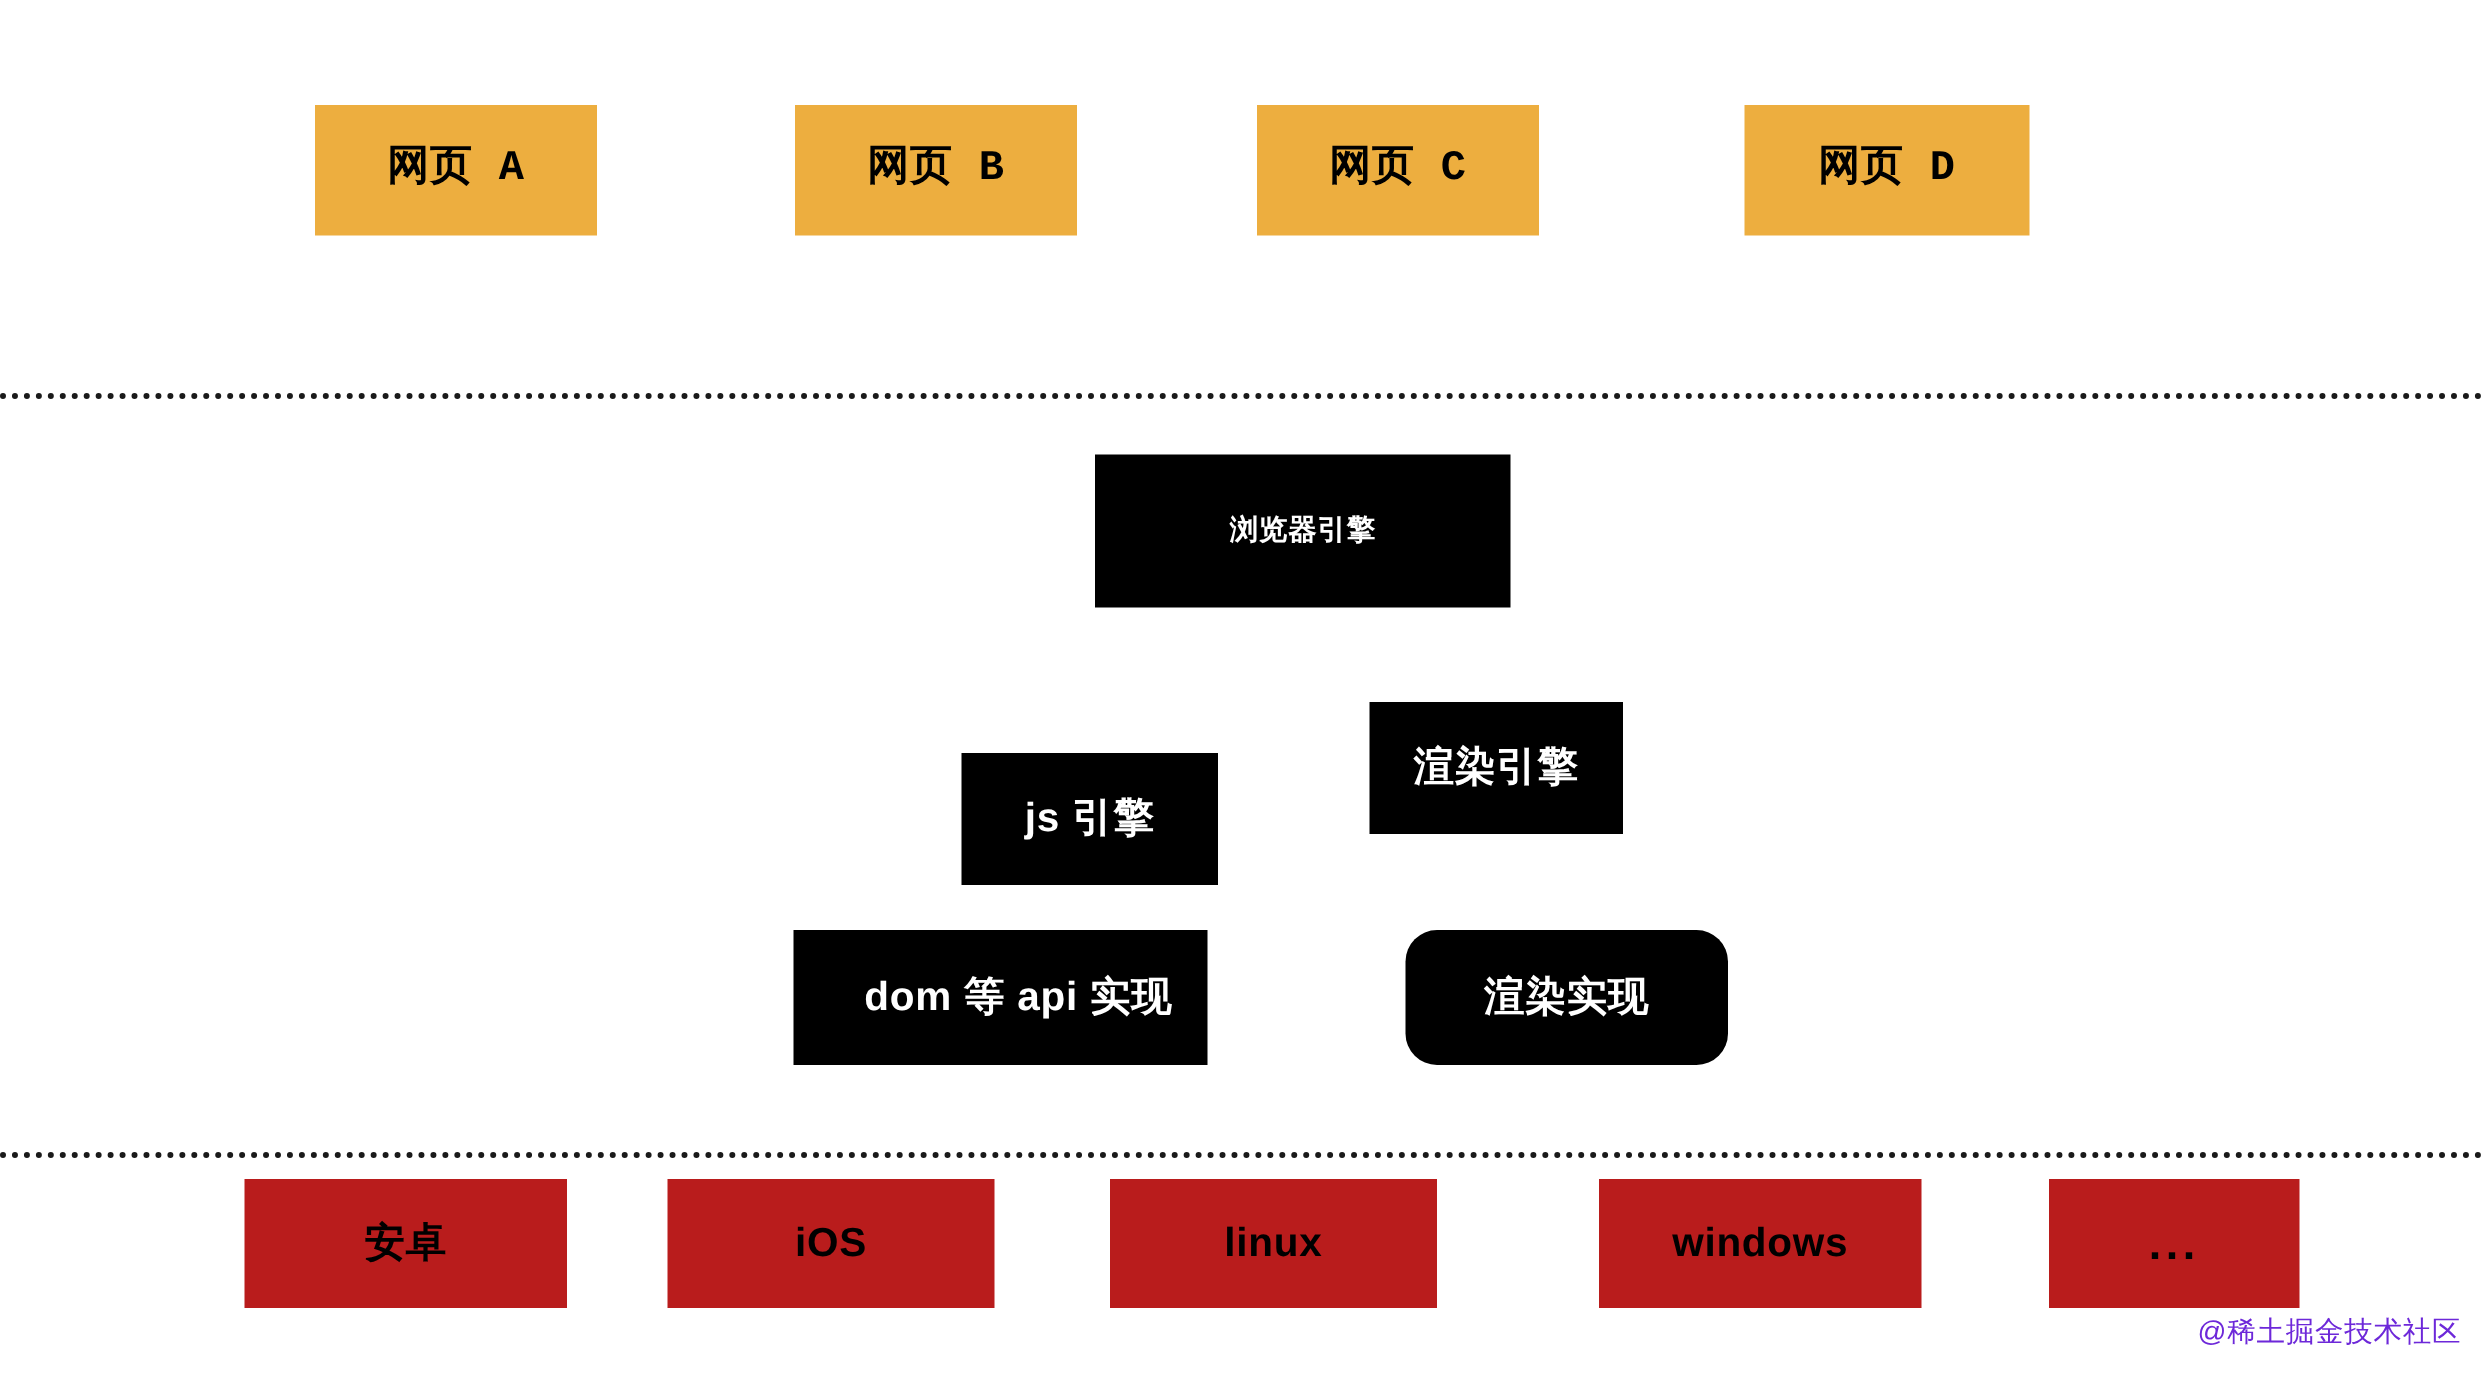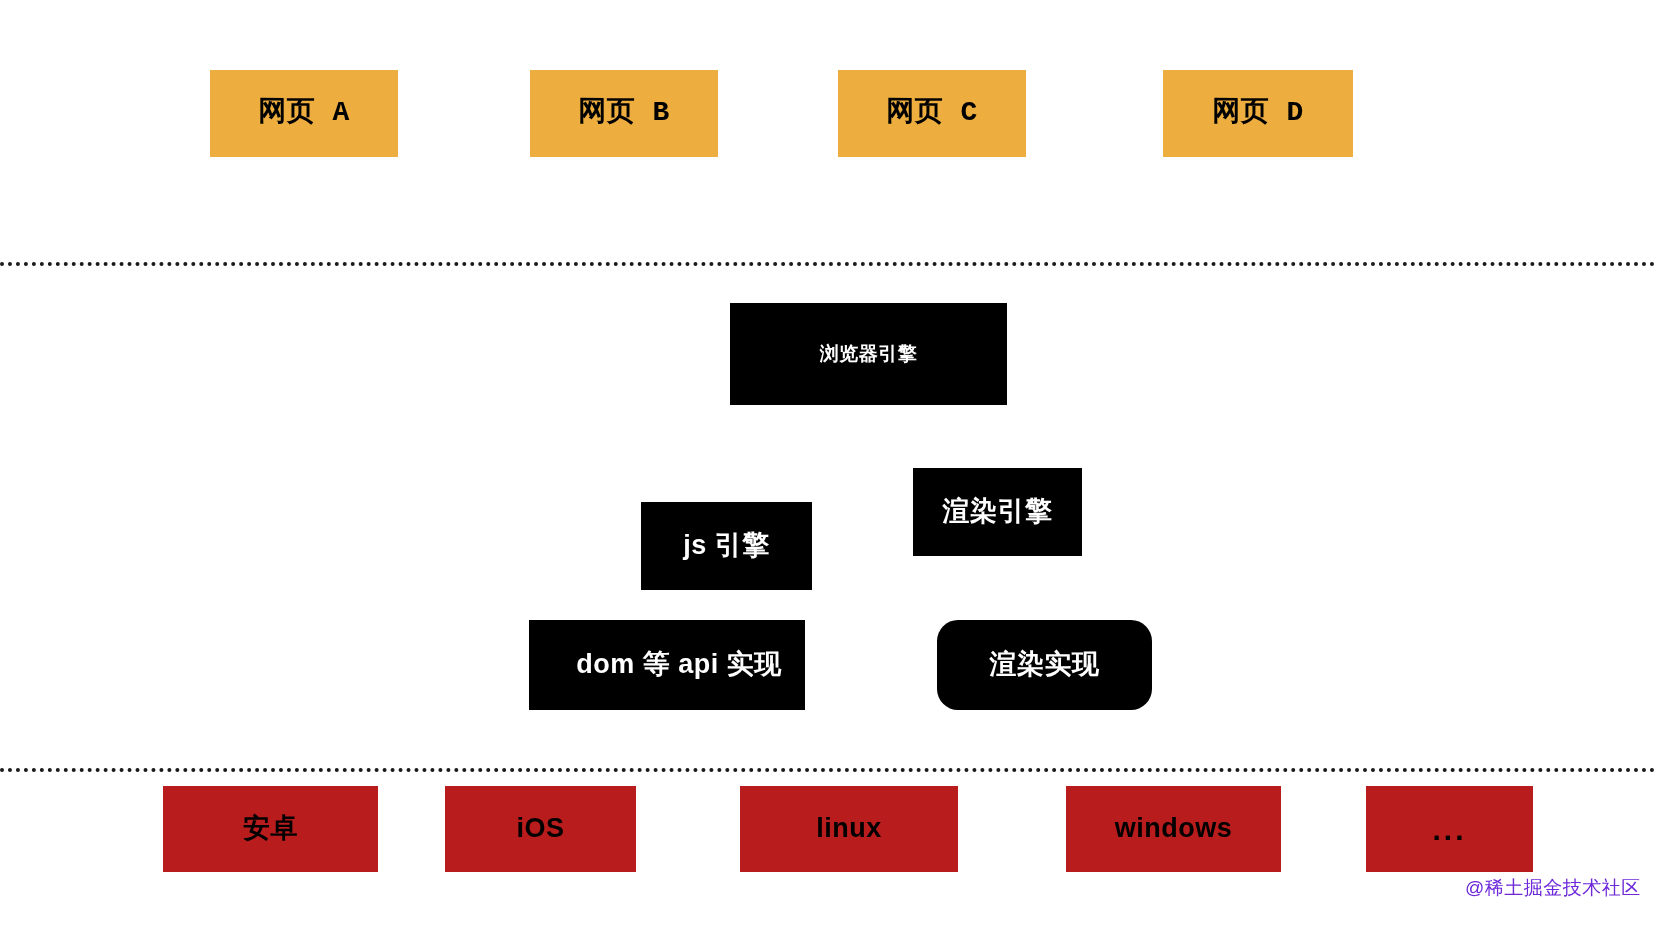--- a/index.html
+++ b/index.html
@@ -112,21 +112,21 @@
   </div>
   <div class="box box-engine-sm" style="left: 937px; top: 620px; width: 215px; height: 90px; border-radius: 21px;">
     <span>渲染实现</span>
   </div>
 
   <div class="divider" style="top: 768px;"></div>
 
   <div class="box box-os" style="left: 163px; top: 786px; width: 215px; height: 86px;">
     <span>安卓</span>
   </div>
-  <div class="box box-os" style="left: 445px; top: 786px; width: 191px; height: 86px;">
+  <div class="box box-os" style="left: 445px; top: 786px; width: 218px; height: 86px;">
     <span>iOS</span>
   </div>
   <div class="box box-os" style="left: 740px; top: 786px; width: 218px; height: 86px;">
     <span>linux</span>
   </div>
   <div class="box box-os" style="left: 1066px; top: 786px; width: 215px; height: 86px;">
     <span>windows</span>
   </div>
   <div class="box box-os is-ellipsis" style="left: 1366px; top: 786px; width: 167px; height: 86px;">
     <span>...</span>

